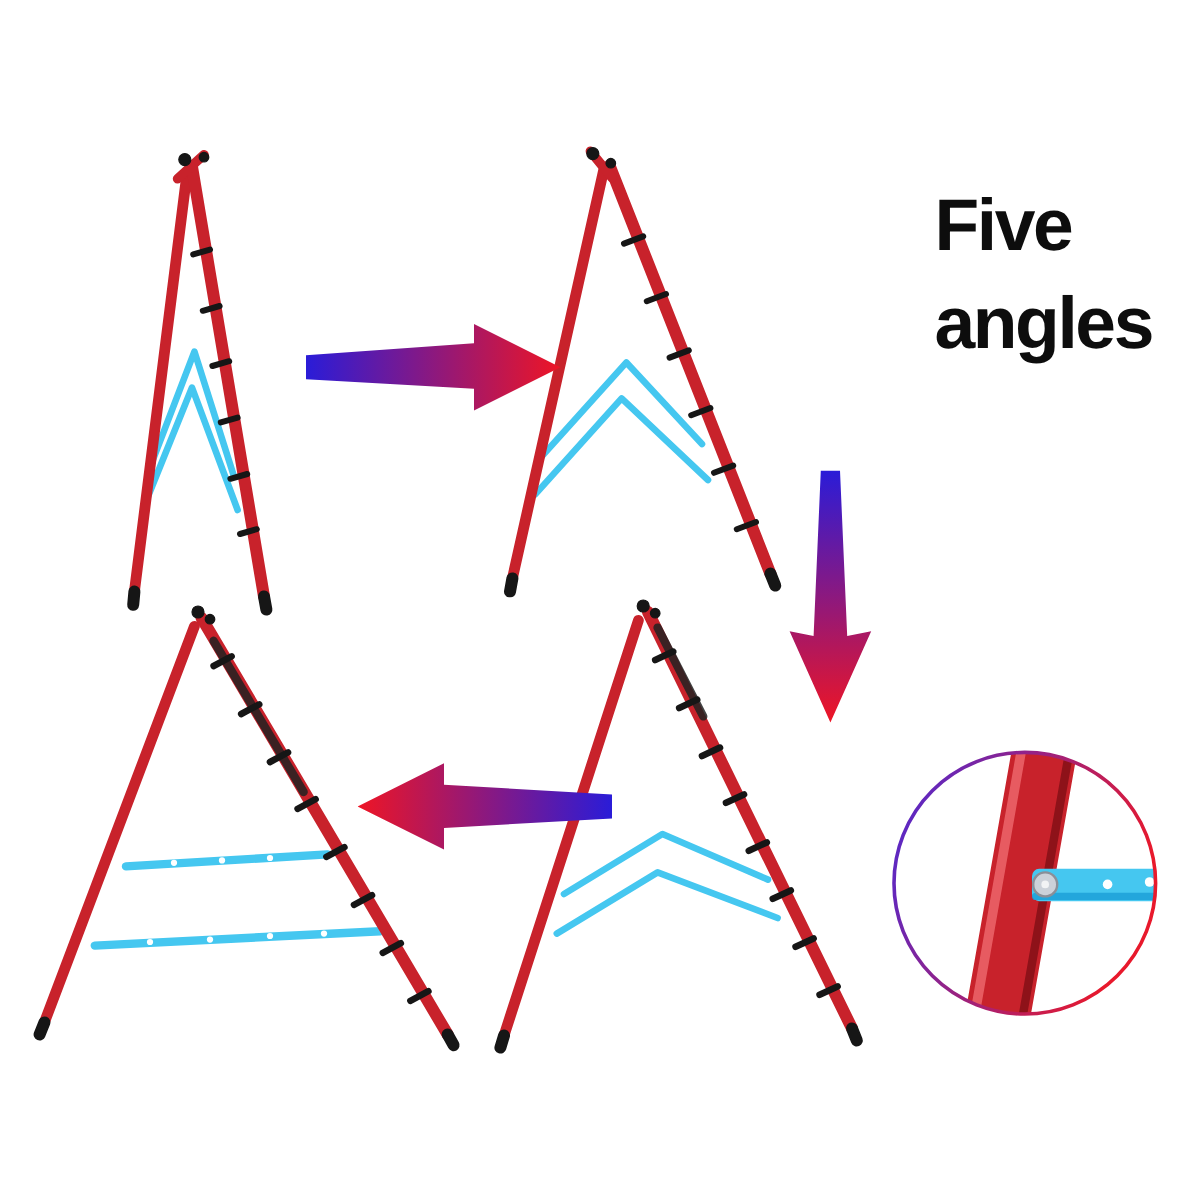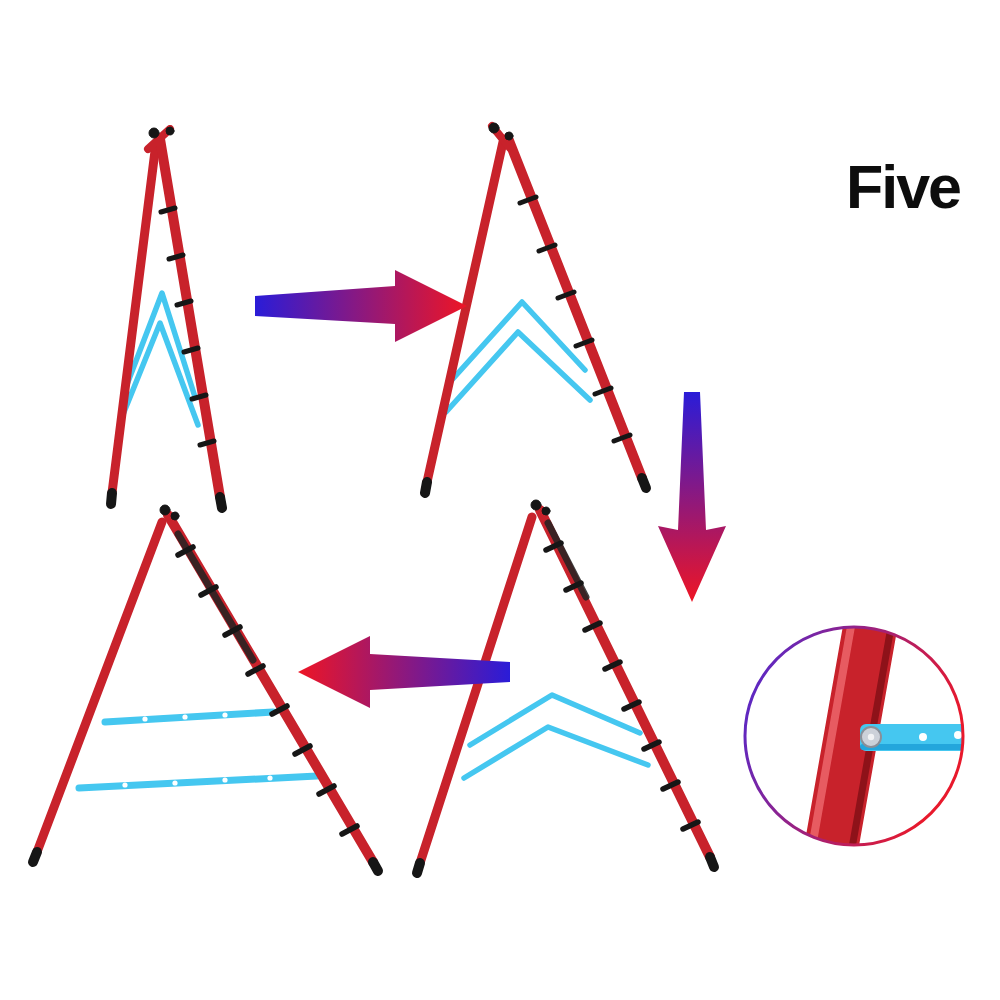--- a/index.html
+++ b/index.html
@@ -169,20 +169,21 @@
       <linearGradient id="gradL" x1="0" y1="0" x2="1" y2="0">
         <stop offset="0" stop-color="#ee1525"></stop>
           <stop offset="1" stop-color="#2a1cd8"></stop>
       </linearGradient>
     </defs>
     <polygon points="212,30 72,22 72,4 0,40 72,76 72,58 212,50" fill="url(#gradL)"></polygon>
   </svg>
 
   <div class="headline">
     <div>Five</div>
+    <div>angles</div>
   </div>
 
   <svg class="abs" style="left:740px;top:622px" width="228" height="228" viewBox="0 0 228 228">
     <defs>
       <linearGradient id="ringGrad" x1="0" y1="0" x2="1" y2="0.35">
         <stop offset="0" stop-color="#4b2ad6"></stop>
           <stop offset="1" stop-color="#e8192c"></stop>
       </linearGradient>
       <clipPath id="insetClip">
           <circle cx="114" cy="114" r="109"></circle>

